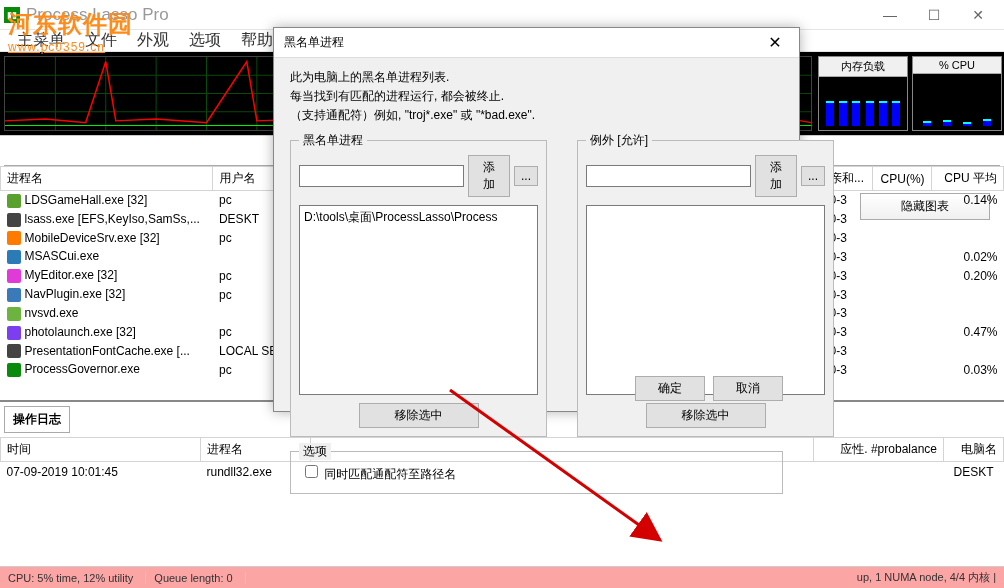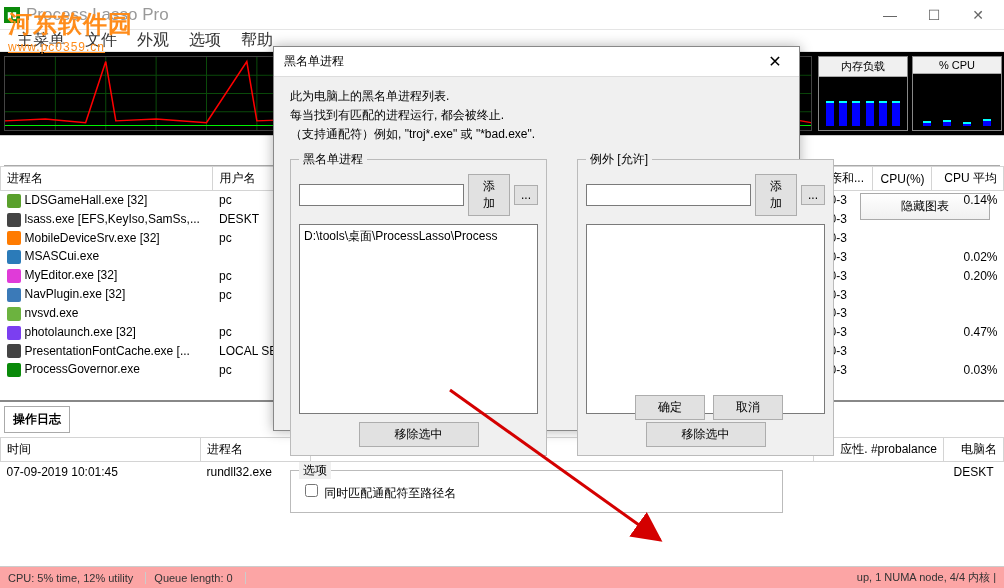--- a/index.html
+++ b/index.html
@@ -37,21 +37,21 @@
 .log-section { border-top: 2px solid #888; }
 .log-header { border: 1px solid #aaa; padding: 4px 8px; font-weight: bold; font-size: 12px; background: #fff; margin: 4px; display: inline-block; }
 .log-table { width: 100%; border-collapse: collapse; }
 .log-table th { text-align: left; font-weight: normal; padding: 3px 6px; border: 1px solid #d4d4d4; font-size: 12px; }
 .log-table td { padding: 3px 6px; font-size: 12px; }
 
 .statusbar { position: absolute; bottom: 0; left: 0; right: 0; height: 22px; border-top: 1px solid #ccc; display: flex; align-items: center; padding: 0 8px; font-size: 11px; color: #333; background: #fca5a5; }
 .statusbar .sb-item { padding-right: 12px; border-right: 1px solid #ccc; margin-right: 8px; }
 
 
-.dialog { position: absolute; top: 46px; left: 273px; width: 527px; height: 385px; background: #f0f0f0; border: 1px solid #888; box-shadow: 0 0 12px rgba(0,0,0,0.3); z-index: 20; }
+.dialog { position: absolute; top: 27px; left: 273px; width: 527px; height: 385px; background: #f0f0f0; border: 1px solid #888; box-shadow: 0 0 12px rgba(0,0,0,0.3); z-index: 20; }
 .dialog-title { height: 30px; display: flex; align-items: center; padding: 0 10px; background: #fff; border-bottom: 1px solid #ddd; font-size: 12px; }
 .dialog-title .dclose { margin-left: auto; font-size: 16px; width: 28px; text-align: center; }
 .dialog-body { padding: 10px 16px; font-size: 12px; }
 .dialog-body .desc { line-height: 1.6; color: #000; }
 .dlg-cols { display: flex; gap: 30px; margin-top: 14px; }
 .dlg-col { flex: 1; border: 1px solid #bbb; padding: 8px; background: #f0f0f0; position: relative; }
 .dlg-col .col-legend { position: absolute; top: -9px; left: 8px; background: #f0f0f0; padding: 0 4px; font-size: 12px; }
 .dlg-input-row { display: flex; gap: 4px; margin: 6px 0 8px; align-items: center; }
 .dlg-input-row input[type=text] { flex: 1; height: 22px; border: 1px solid #7a7a7a; padding: 0 4px; font-size: 12px; }
 .dlg-btn { border: 1px solid #adadad; background: #e1e1e1; padding: 3px 14px; font-size: 12px; }

